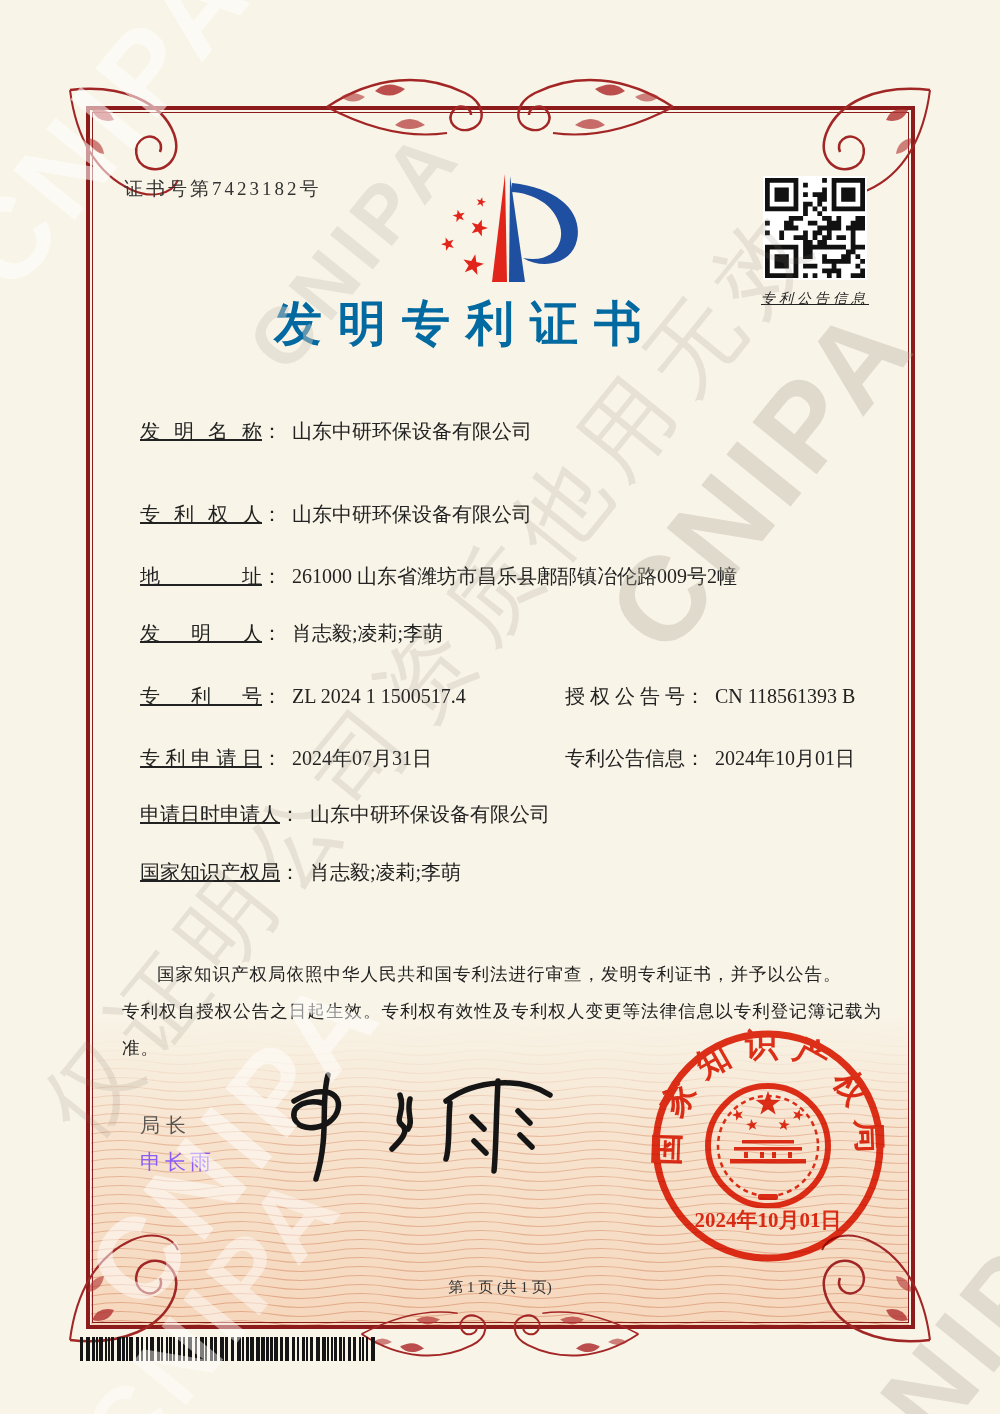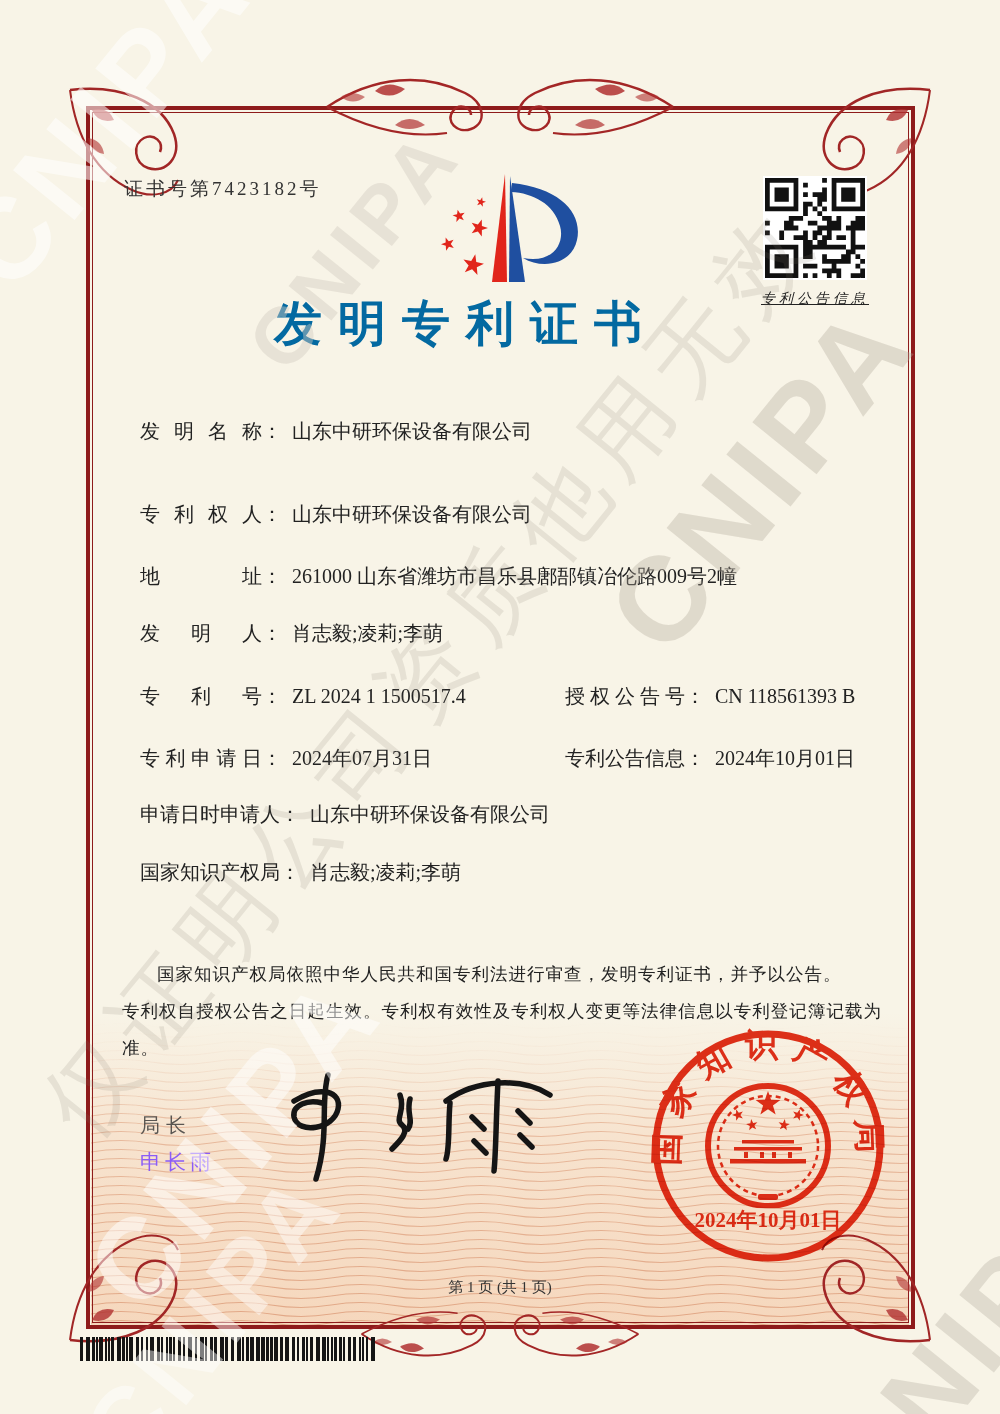--- a/index.html
+++ b/index.html
@@ -25,21 +25,21 @@
   .logo{left:425px;top:158px;z-index:2;}
   .qrbox{left:760px;top:176px;width:110px;text-align:center;z-index:2;text-decoration:underline;}
   .qr{width:100px;height:100px;background:#fff;padding:2px;display:inline-block;}
   .qrlabel{margin-top:8px;font-size:14px;letter-spacing:4px;color:#222;font-style:italic;}
   .title{
     left:0;top:292px;width:932px;text-align:center;z-index:2;
     font-size:48px;font-weight:bold;letter-spacing:16px;color:#0369a1;
   }
   
   .row{left:140px;font-size:20px;color:#222;z-index:2;white-space:nowrap;}
-  .flabel{display:inline-block;width:122px;text-align:justify;text-align-last:justify;}
+  .flabel{display:inline-block;width:122px;text-align:justify;text-align-last:justify;text-decoration:underline;}
   .flabel.nat{width:auto;text-align:left;text-align-last:auto;}
   .rlabel{display:inline-block;width:120px;text-align:justify;text-align-last:justify;}
   .colon{margin-right:10px;}
   .rcol{left:565px;}
   
   .legal{
     left:122px;top:956px;width:760px;z-index:2;
     font-size:17.5px;line-height:37px;letter-spacing:1px;text-align:justify;color:#222;
   }
   .legal .ind{text-indent:2em;display:block;}

